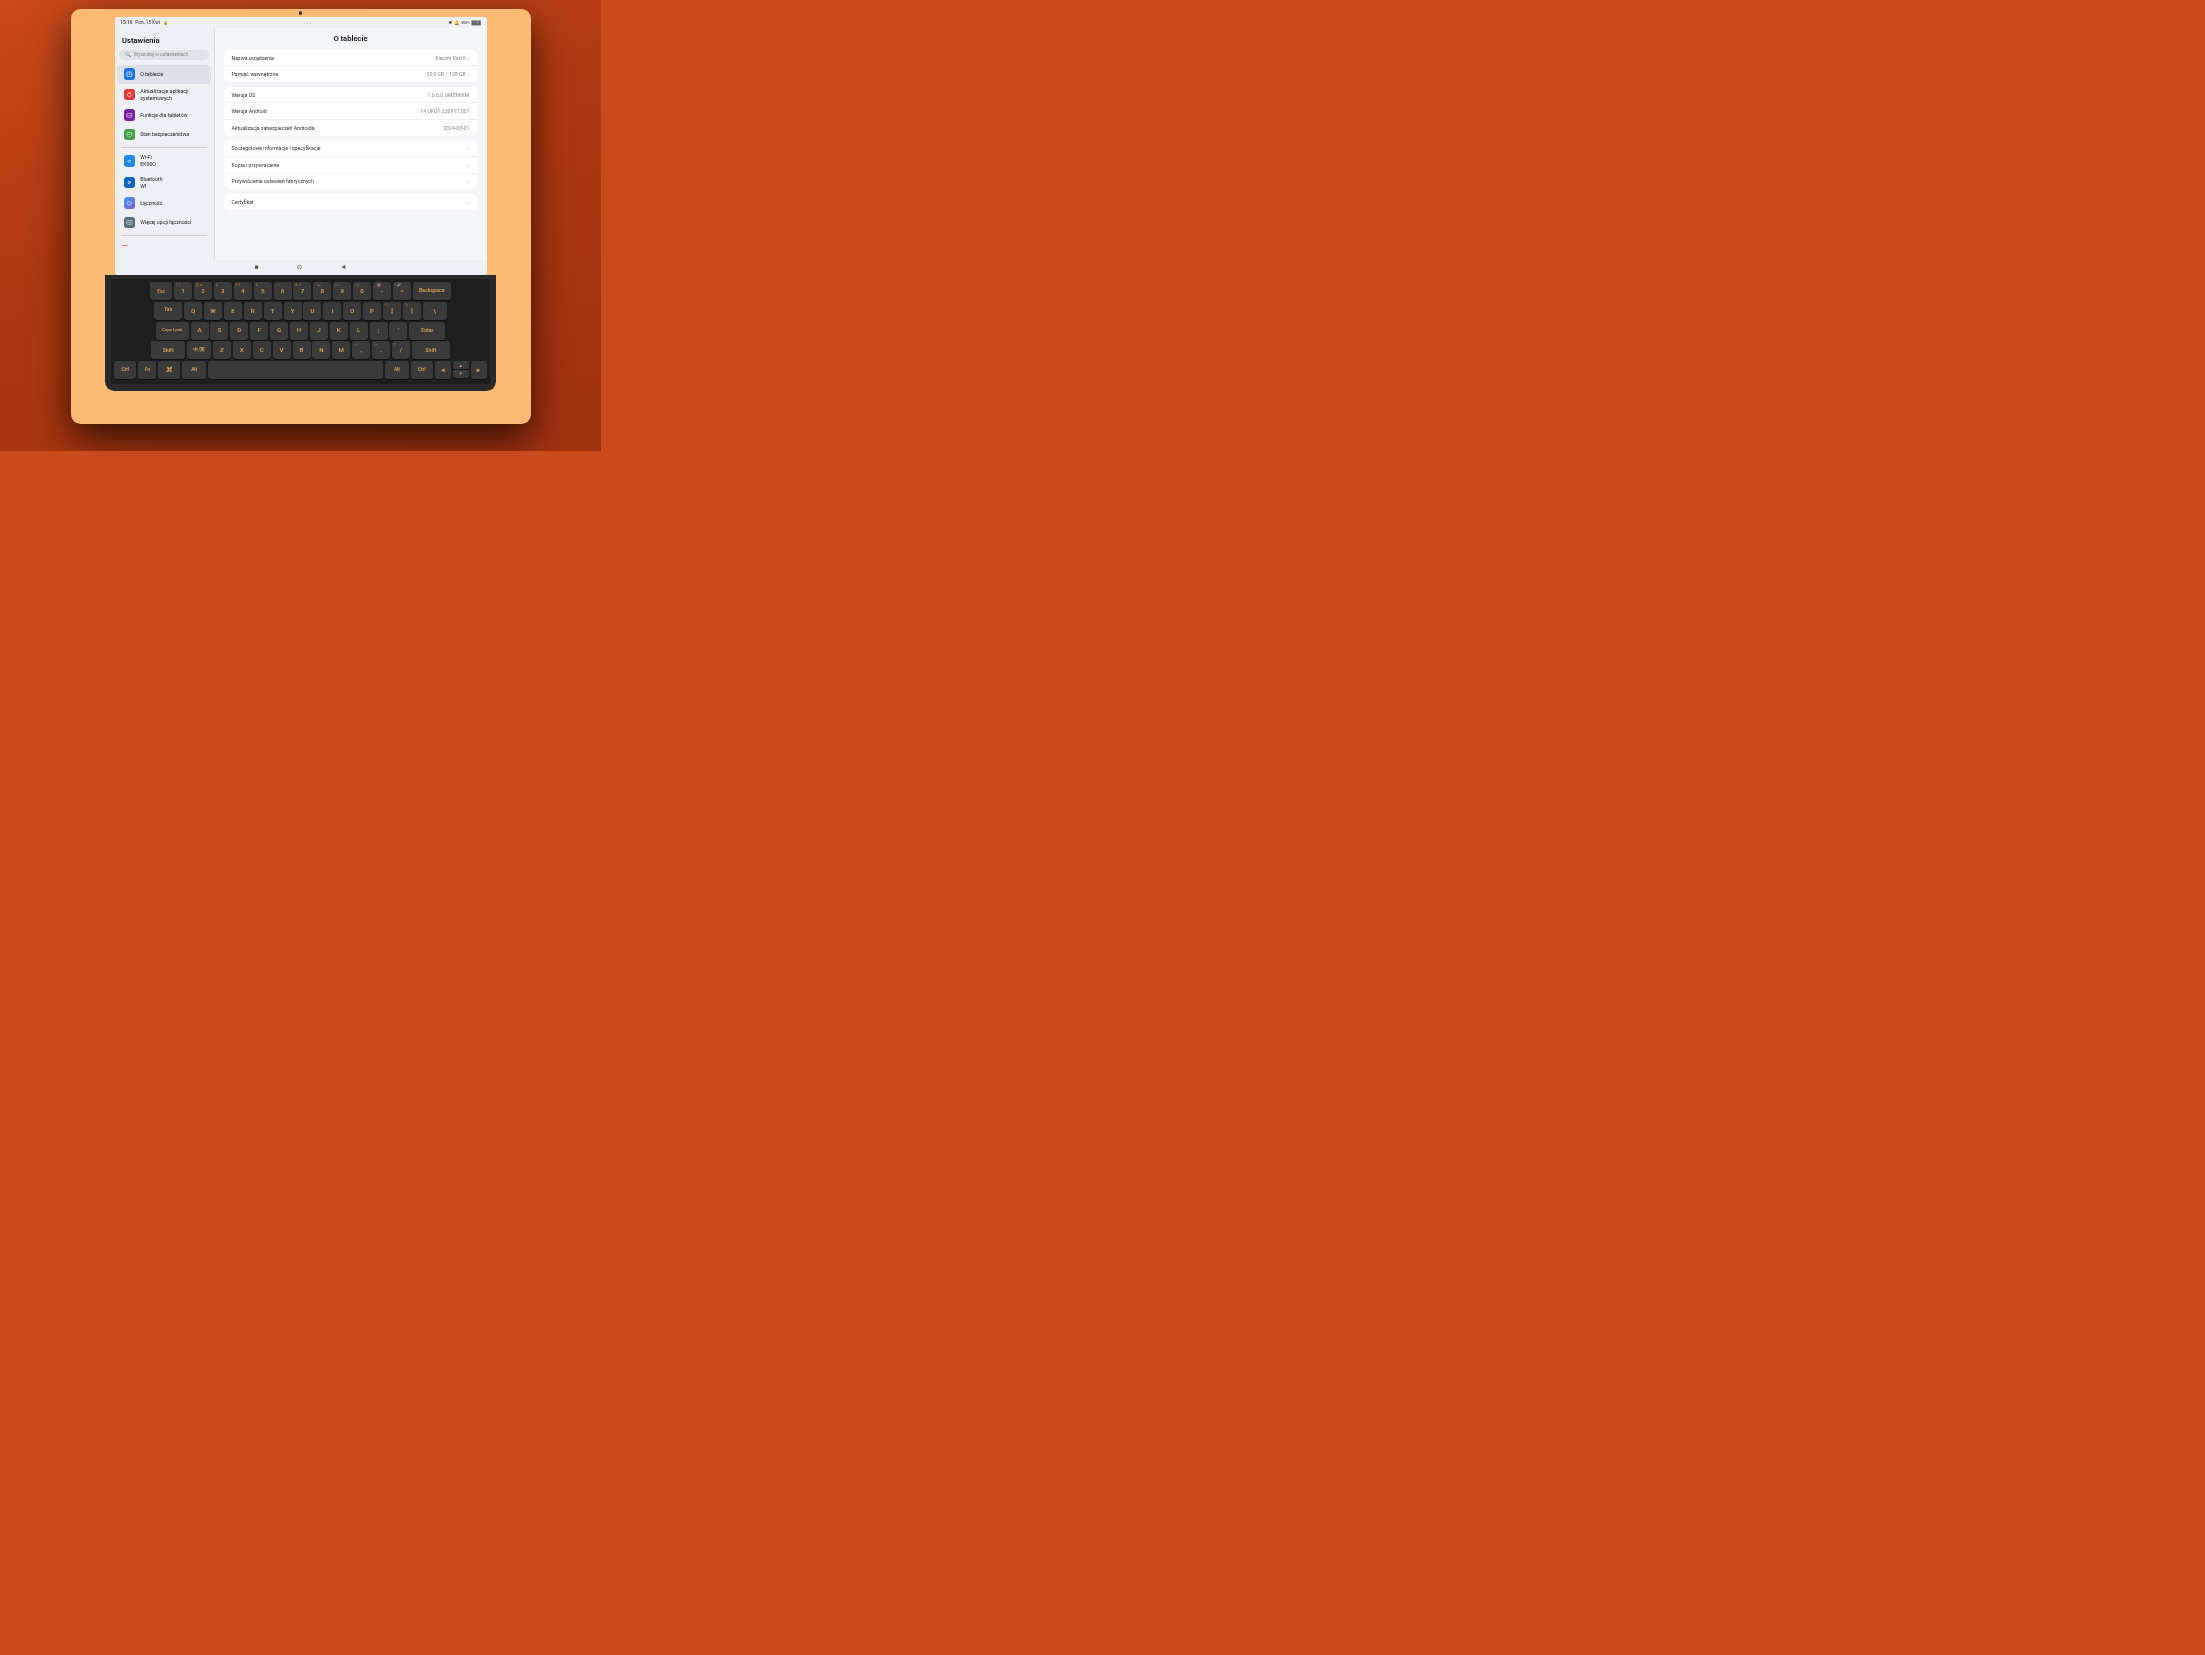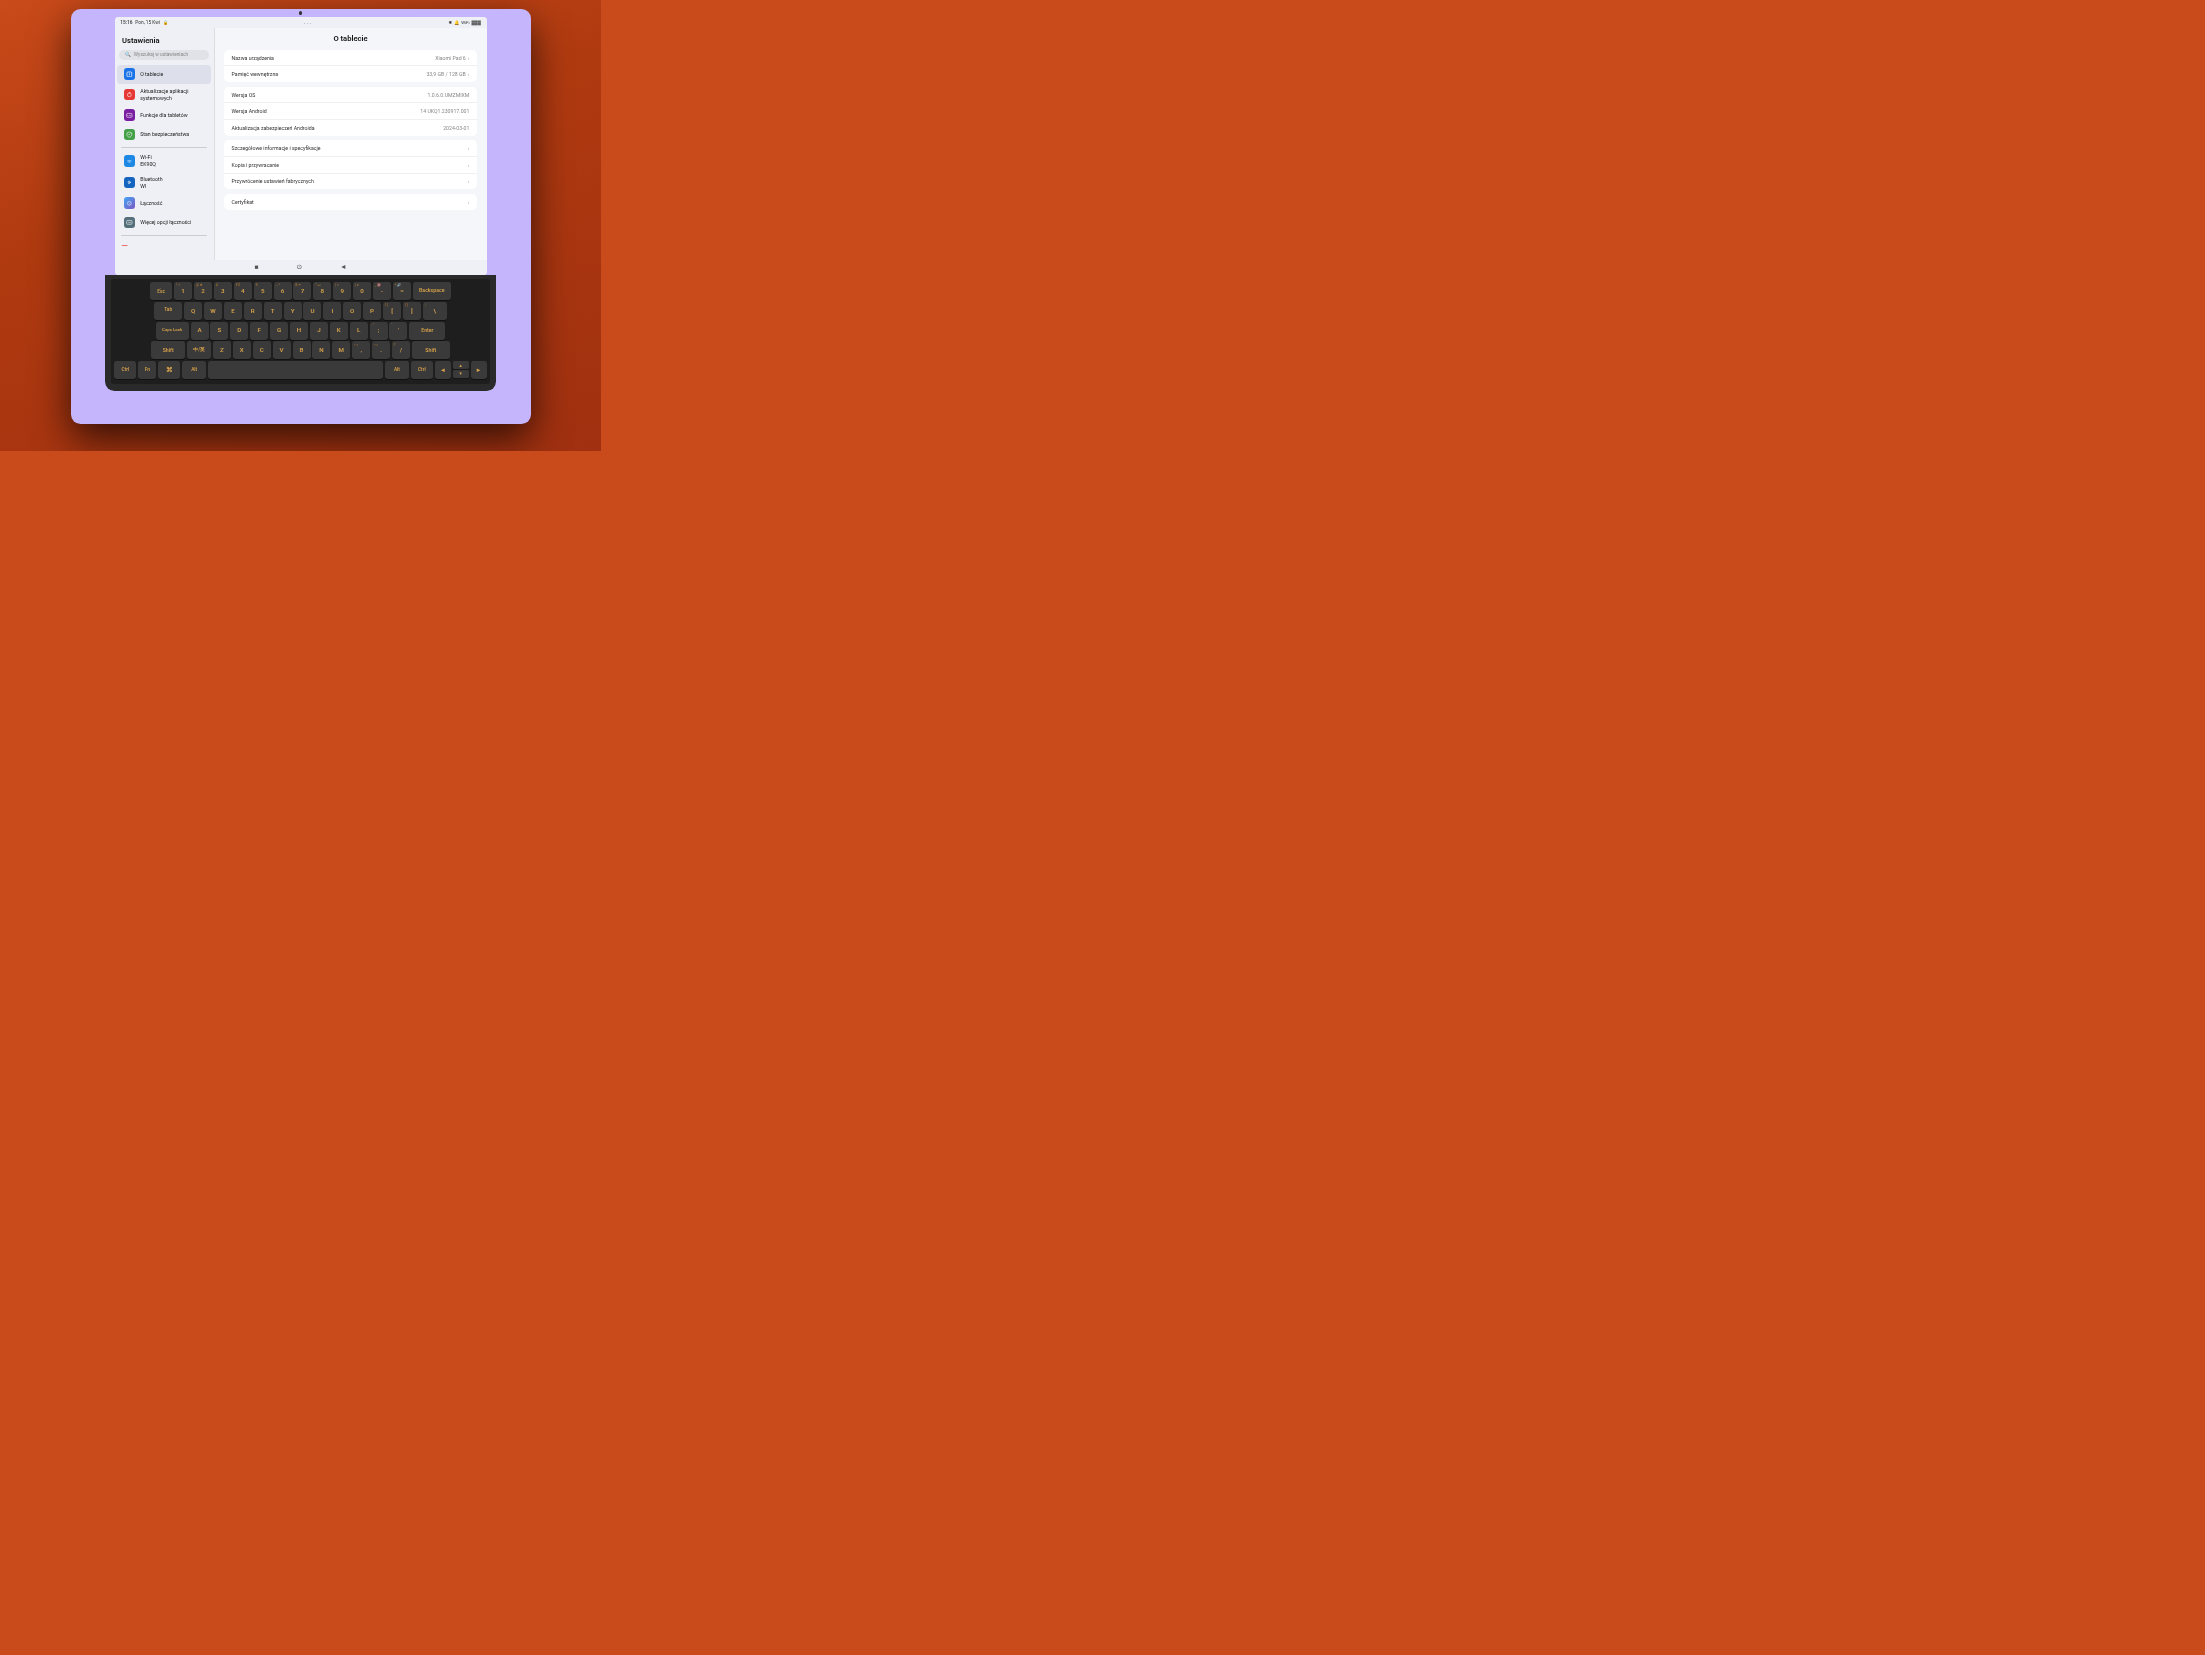--- a/index.html
+++ b/index.html
@@ -18,21 +18,21 @@
     .table-bg {
       position: absolute;
       inset: 0;
       background: linear-gradient(160deg, #c94a1a 0%, #b03a10 40%, #a03010 100%);
     }
     
     .tablet-device {
       position: relative;
       width: 460px;
       height: 415px;
-      background: #c4b5fd;
+      background: #fdba74;
       border-radius: 9.5px;
       box-shadow: 0 14.3px 38px rgba(0,0,0,0.7);
       display: flex;
       flex-direction: column;
       align-items: center;
       margin-top: -19px;
     }
     
     .tablet-camera {
       width: 3.8px;

